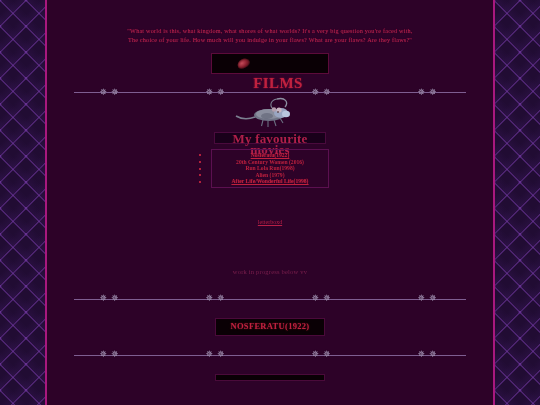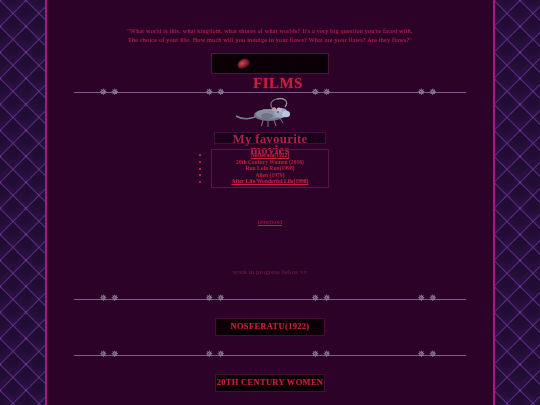--- a/index.html
+++ b/index.html
@@ -292,19 +292,18 @@
       <div class="orn">
         <span>✵✵</span>
         <span>✵✵</span>
         <span>✵✵</span>
         <span>✵✵</span>
       </div>
     </div>
 
     <div class="gap-b"></div>
     <div class="plate w2">
-      <div>20TH CENTURY WOMEN</div>
     </div>
 
     <div class="gap-d"></div>
 
   </div>
 </div>
 
 </body></html>

